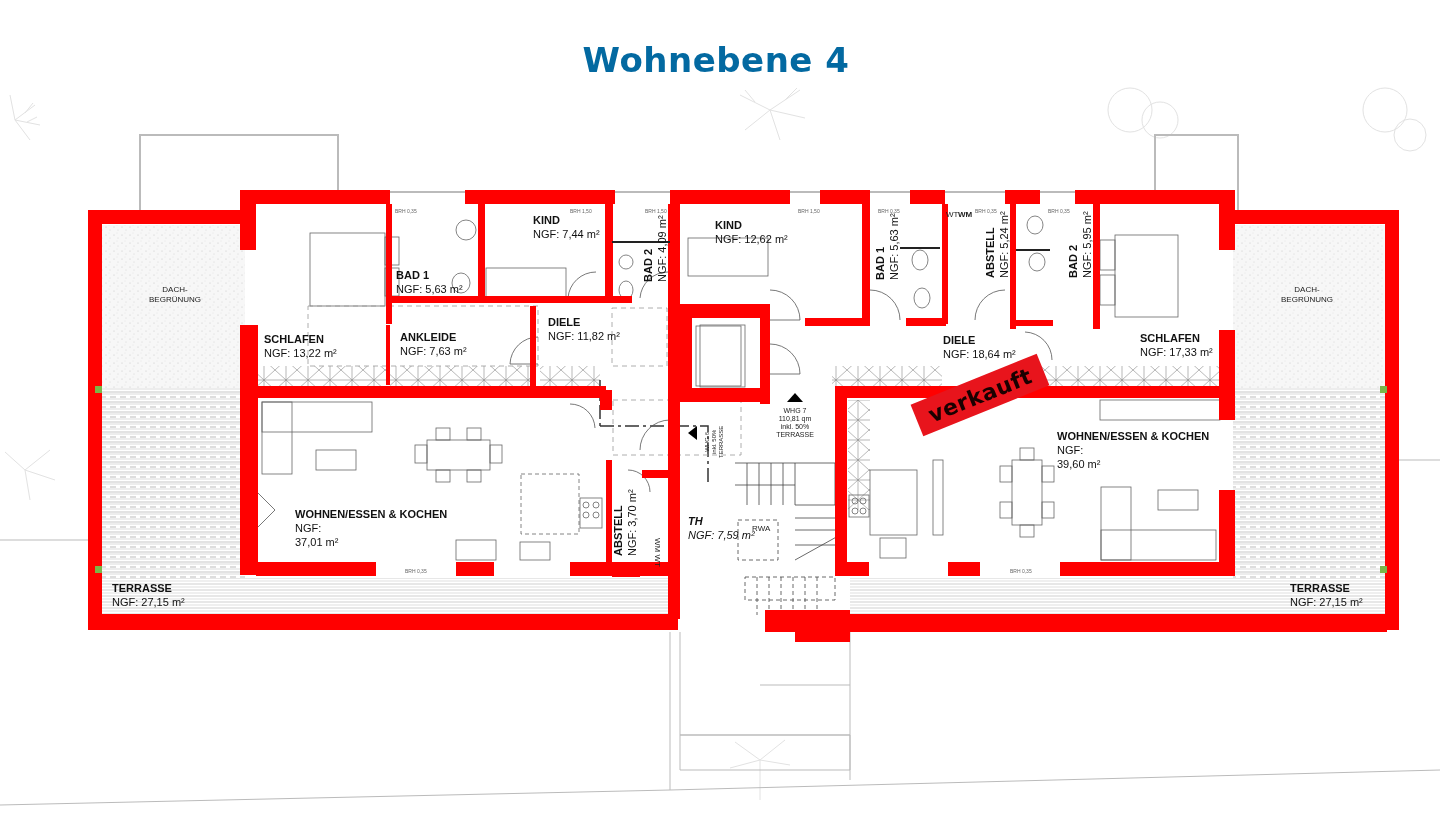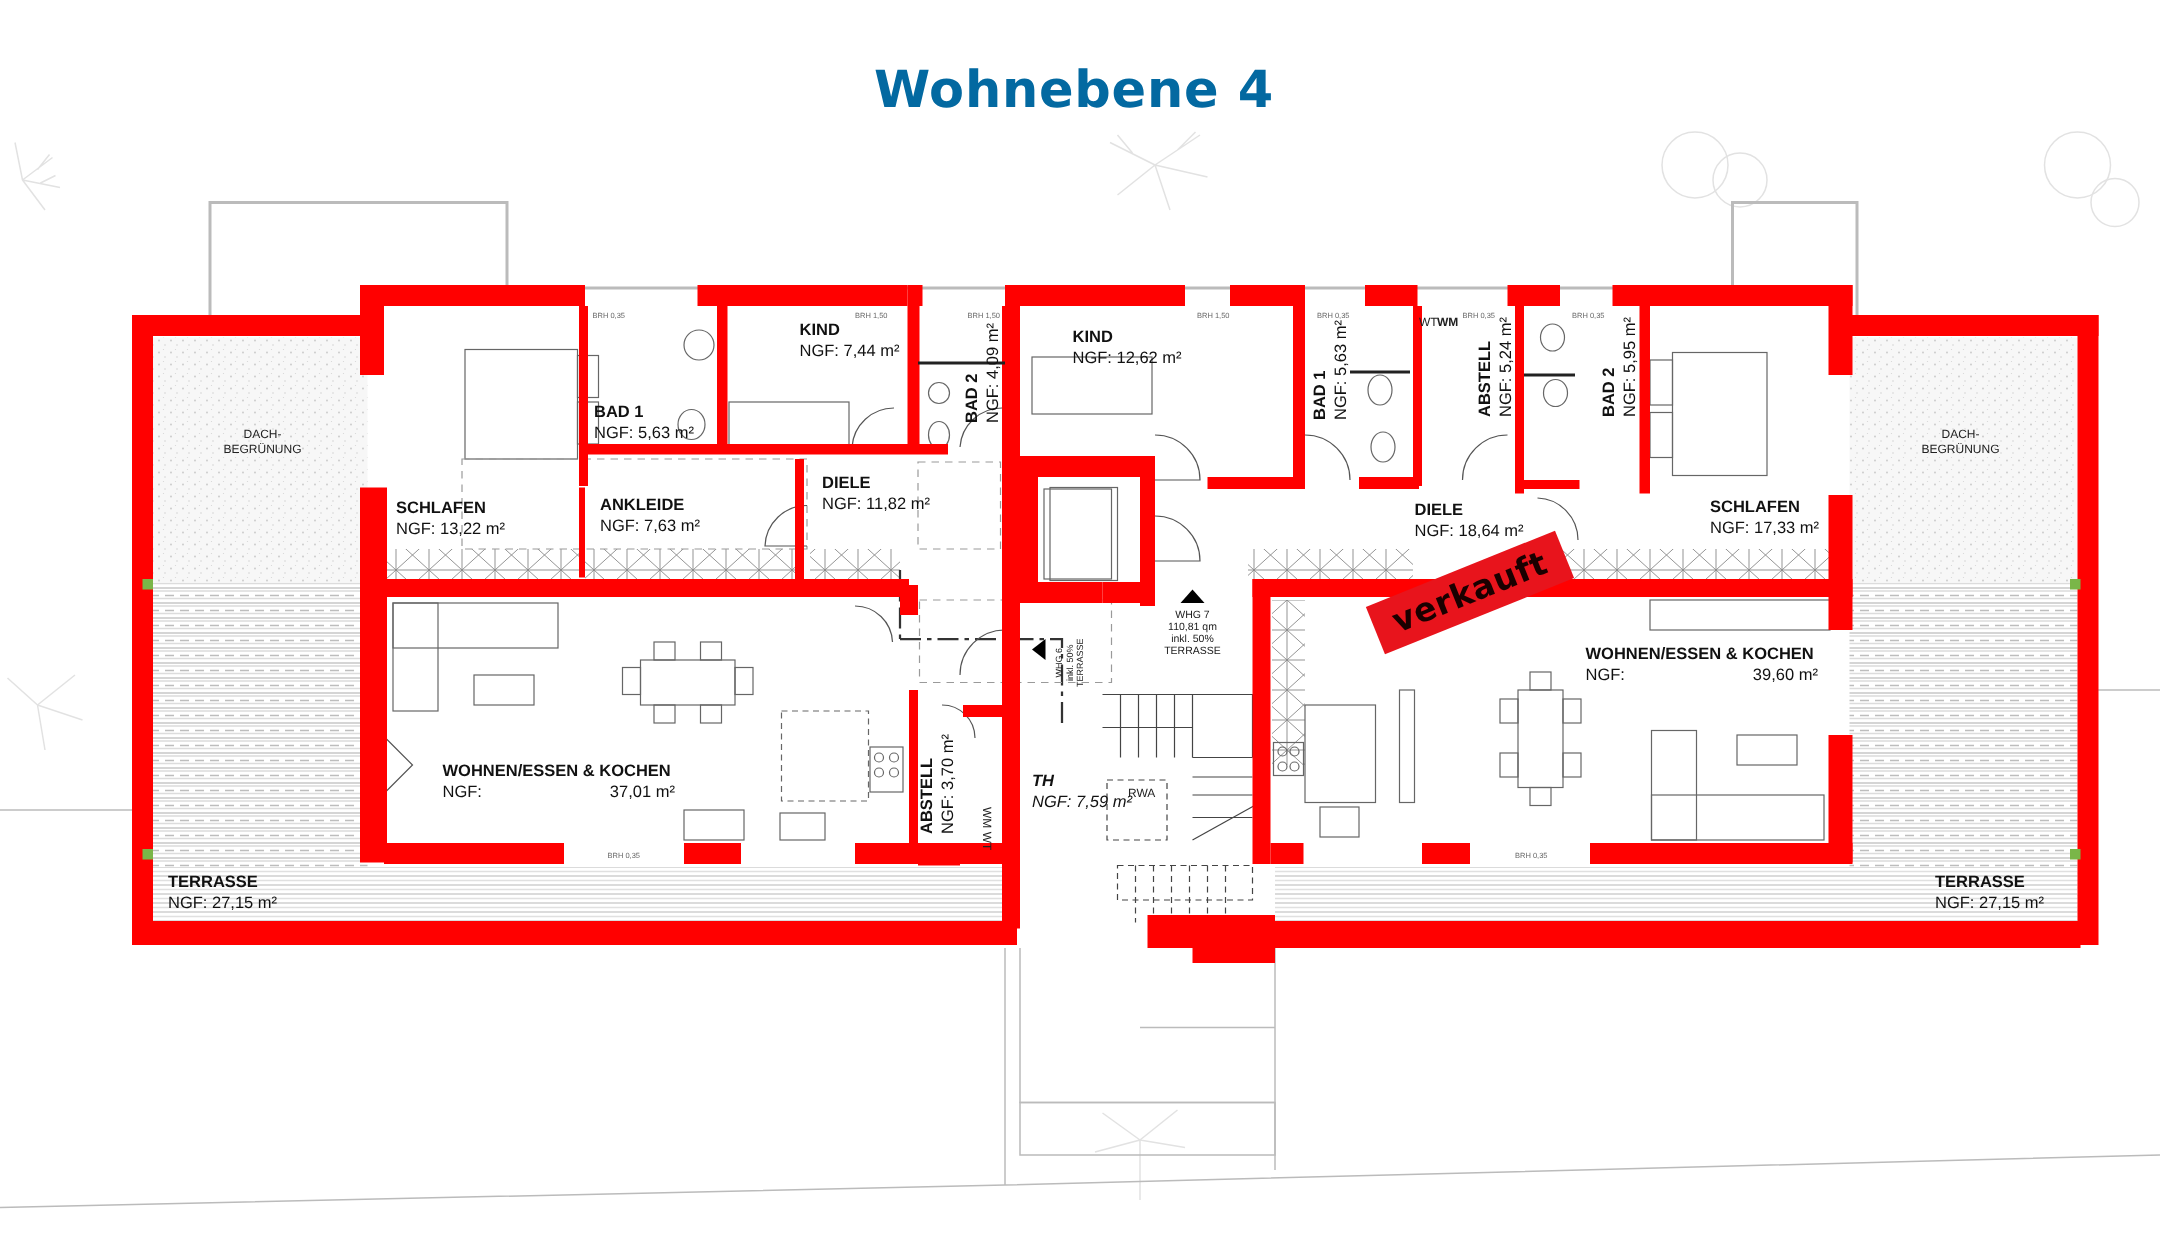--- a/index.html
+++ b/index.html
@@ -7,21 +7,21 @@
   .title{position:absolute;left:0;top:40px;width:1400px;text-align:center;font-family:"DejaVu Sans",sans-serif;font-weight:bold;font-size:34px;color:#0369a1;letter-spacing:0.5px;margin-left:16px;}
   svg.plan{position:absolute;left:0;top:0;}
   .lbl{position:absolute;font-family:"Liberation Sans",sans-serif;font-size:11px;color:#111;line-height:14px;white-space:nowrap;}
   .room-name{font-weight:bold;font-size:11px;display:block;}
   .room-area{font-size:11px;display:block;}
   .rot{transform:rotate(-90deg);transform-origin:left top;}
   .small{font-size:8px;line-height:10px;text-align:center;color:#222;}
   .tiny{font-size:5px;color:#666;}
   .sold{position:absolute;left:912px;top:378px;width:136px;height:34px;background:#e8141c;transform:rotate(-22deg);transform-origin:center;display:flex;align-items:center;justify-content:center;}
   .sold span{font-family:"DejaVu Sans",sans-serif;font-weight:bold;font-size:22px;color:#1a0000;letter-spacing:0.5px;}
-  .area-row{display:flex;justify-content:space-between;width:155px;}
+  .area-row{display:flex;justify-content:space-between;width:155px;flex-direction:column;}
 </style>
 </head>
 <body>
 
 <div class="title">Wohnebene 4</div>
 
 <svg class="plan" width="1440" height="836" viewBox="0 0 1440 836">
   <defs>
     <pattern id="stripes" width="10" height="10" patternUnits="userSpaceOnUse">
       <rect width="10" height="10" fill="#ffffff"></rect>

